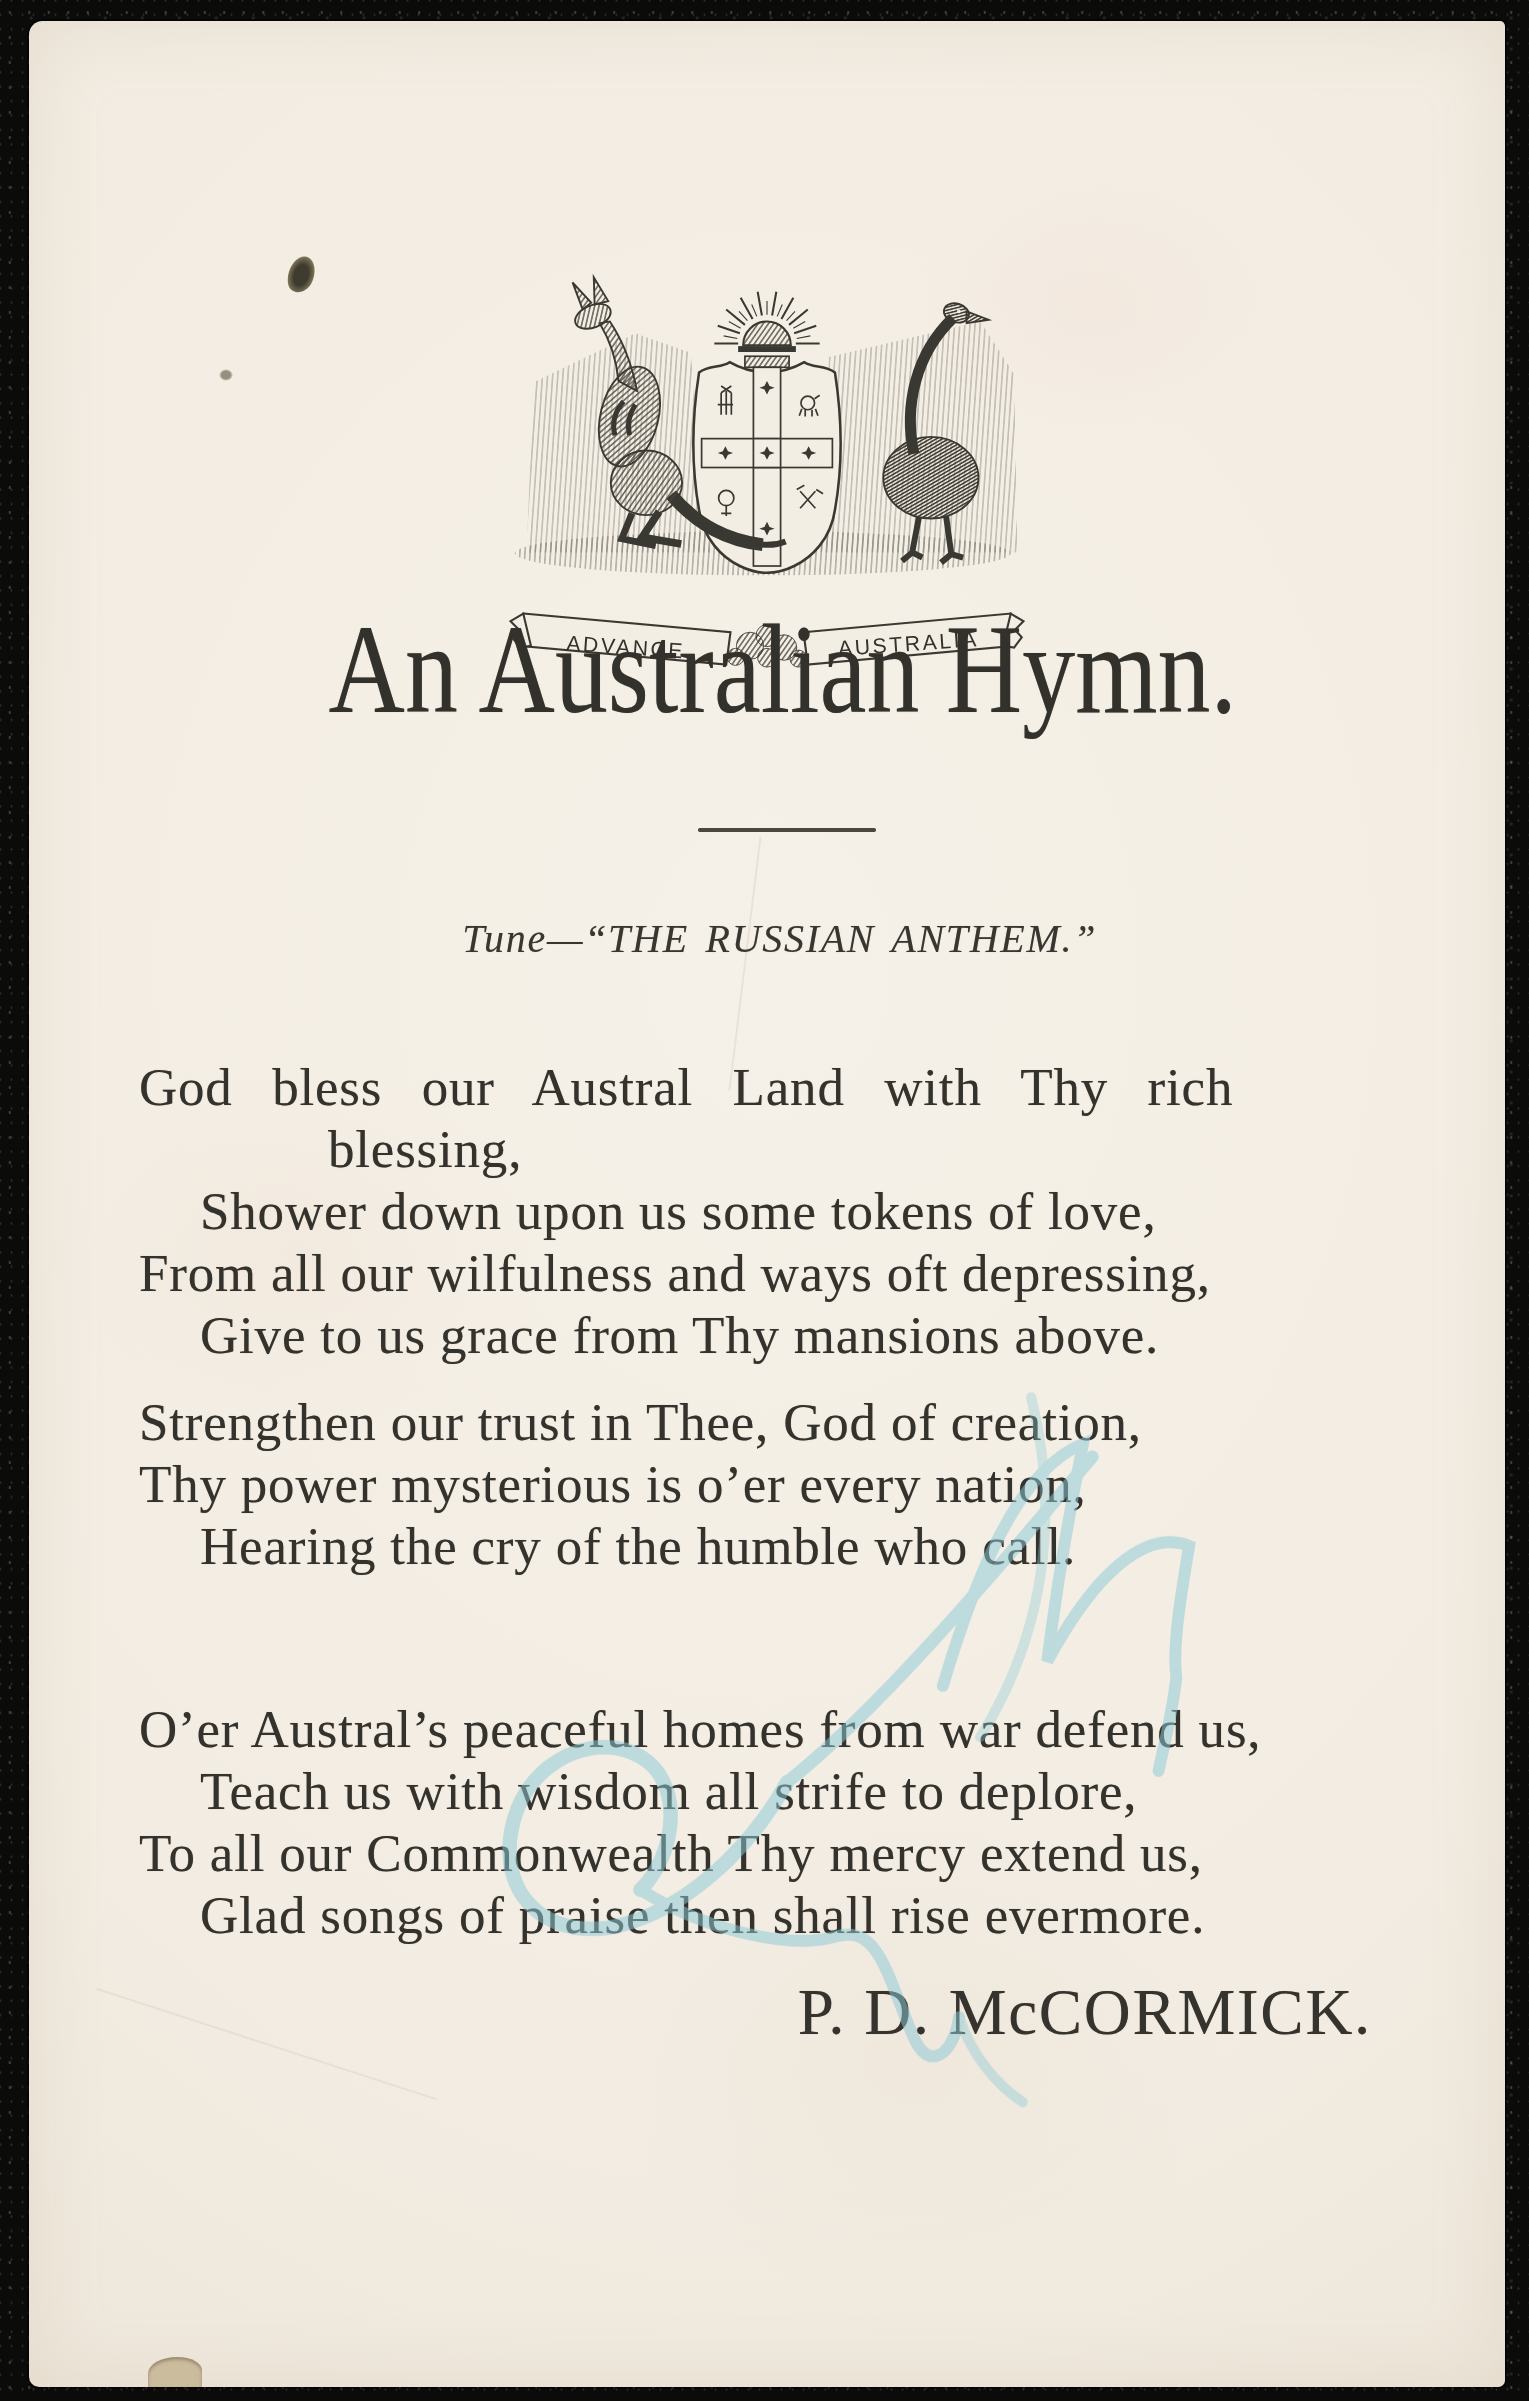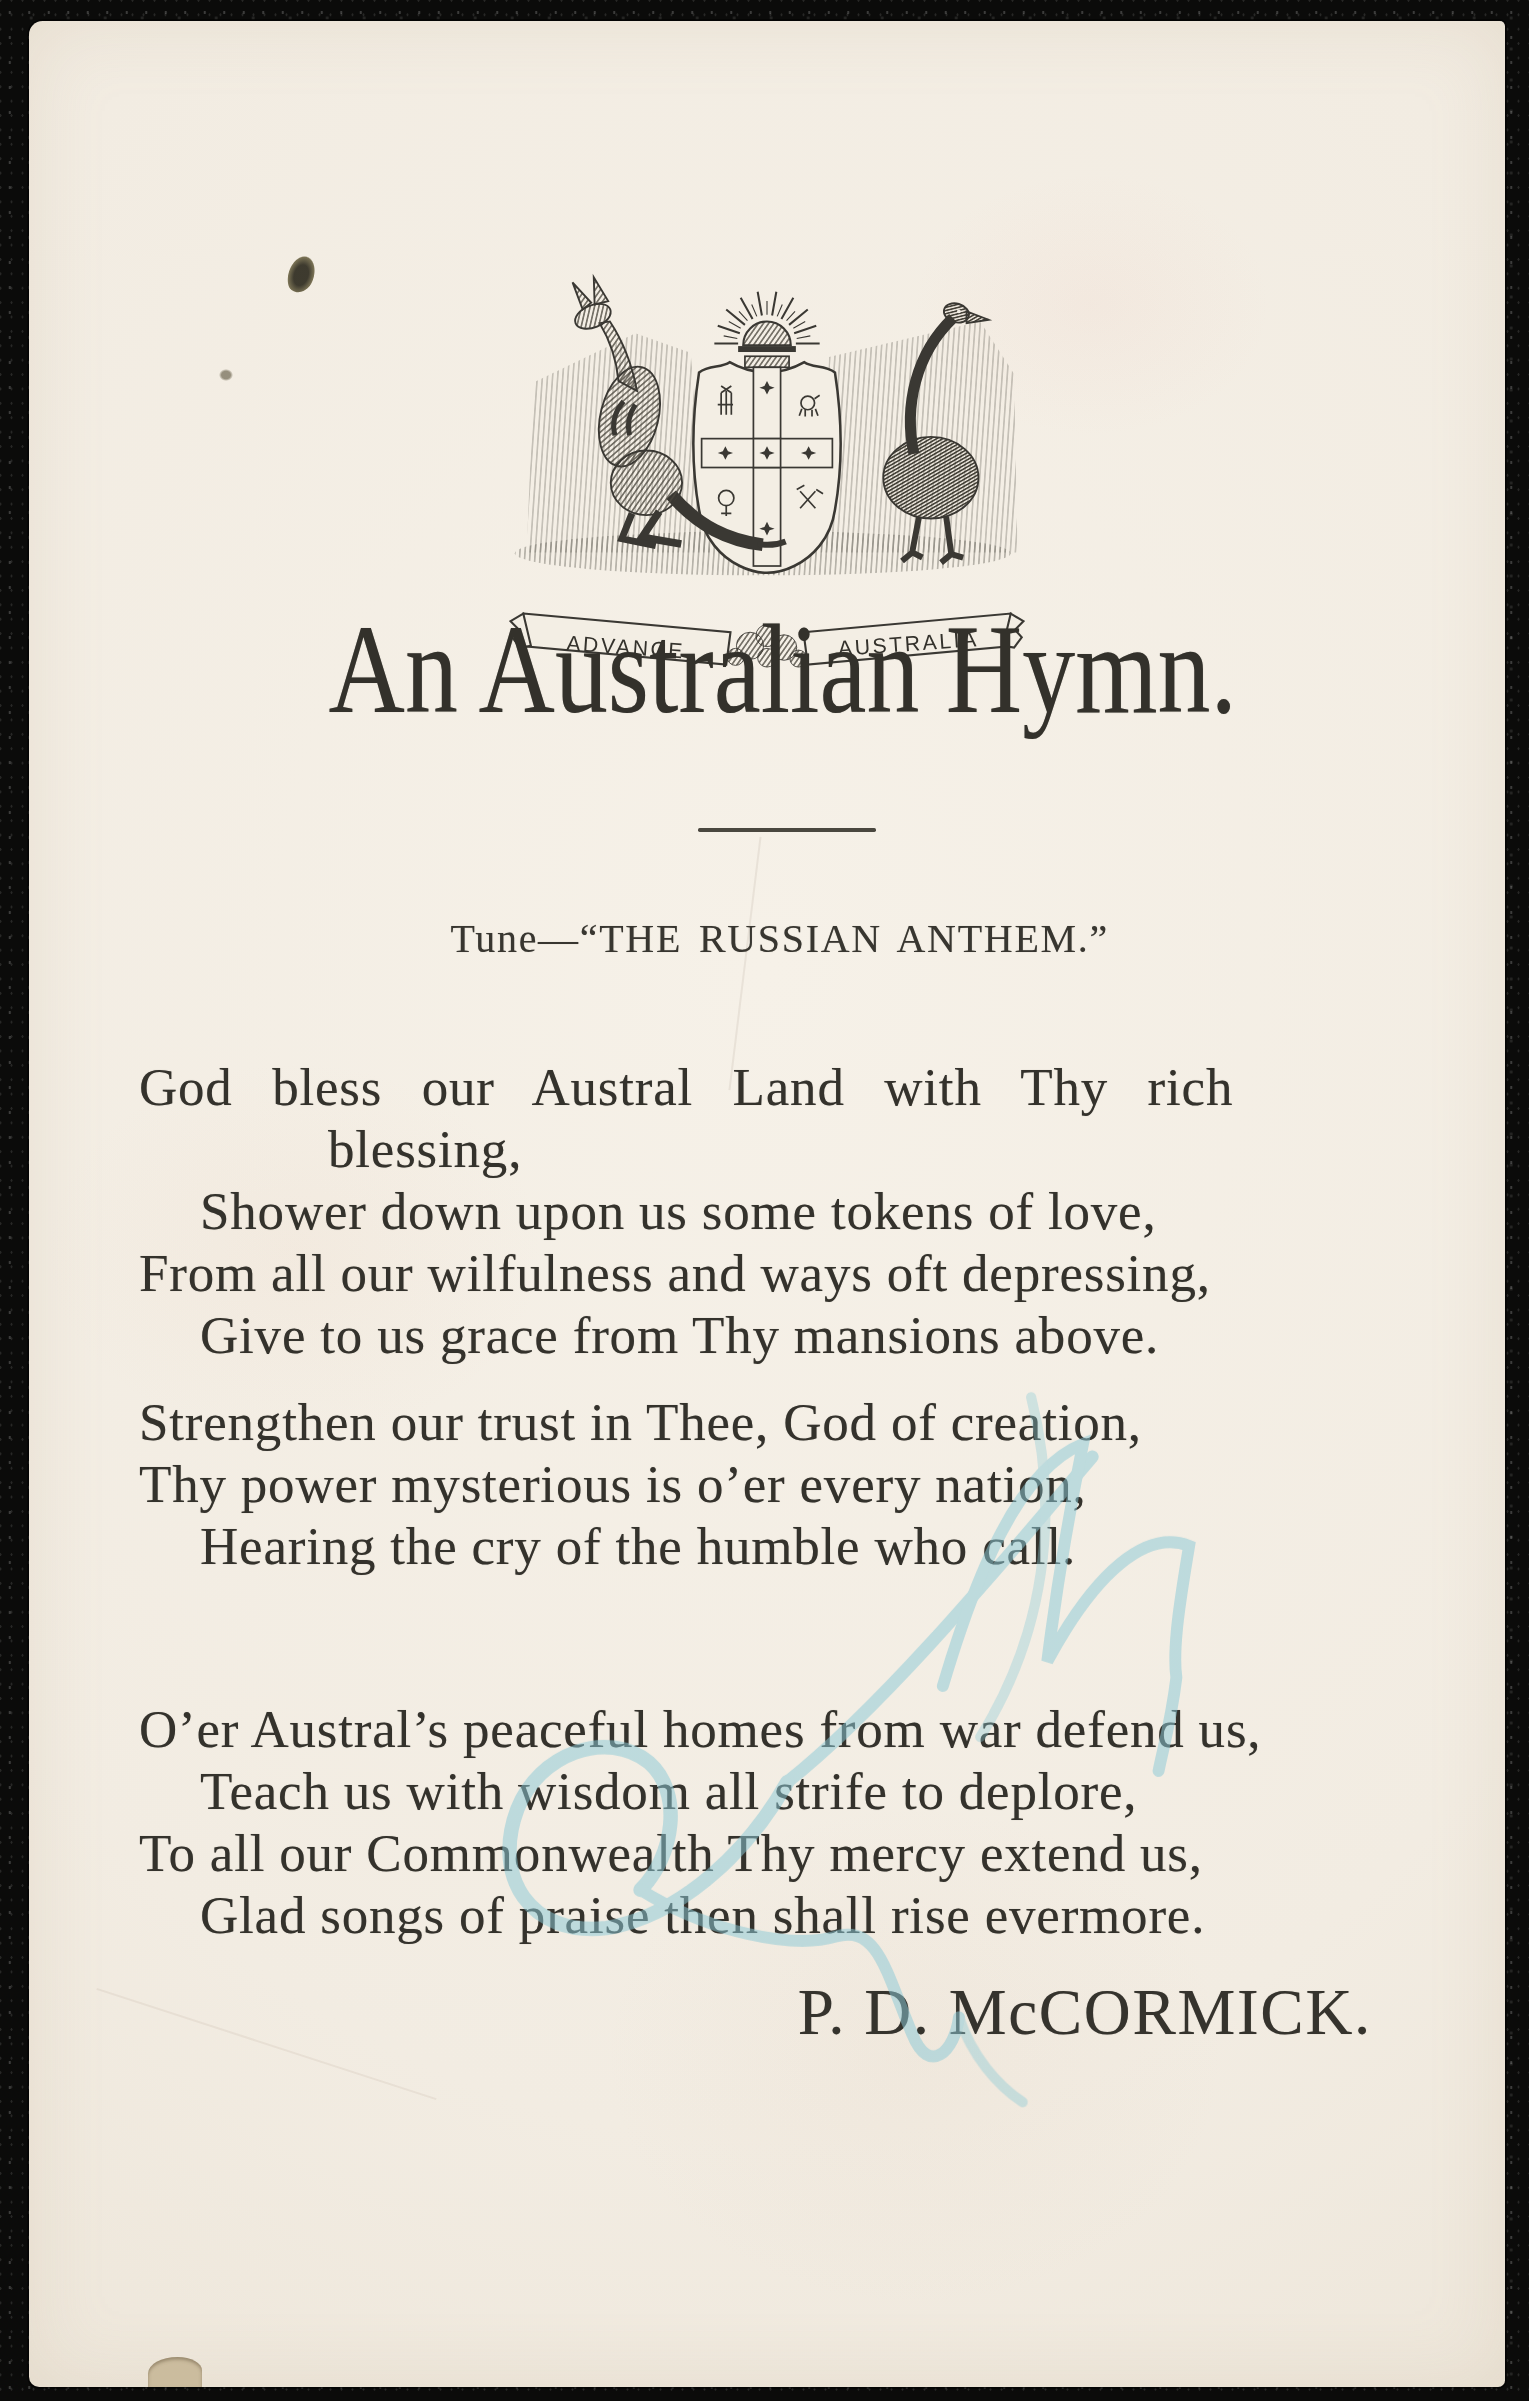--- a/index.html
+++ b/index.html
@@ -29,21 +29,21 @@
   .crease.c1{left:715px;top:815px;width:1.7px;height:255px;transform:rotate(7deg);}
   .crease.c2{left:59px;top:2022px;width:357px;height:1.7px;transform:rotate(18deg);background:rgba(150,120,95,.10);}
   .arms{position:absolute;left:calc(50% - 259px);top:251px;width:518px;height:408px;}
   .title{position:absolute;left:0;top:586px;width:100%;padding-left:32px;box-sizing:border-box;
     text-align:center;font-size:126px;line-height:1;white-space:nowrap;
     color:#33312b;text-shadow:0 0 0.8px rgba(51,49,43,.45);}
   .title .squeeze{display:inline-block;transform:scaleX(.84);transform-origin:center;}
   .rule{position:absolute;left:669px;top:807px;width:178px;height:4.2px;background:#4a473f;border-radius:1.7px;}
   .tune{position:absolute;left:0;top:894px;width:100%;padding-left:25.5px;box-sizing:border-box;
     text-align:center;font-size:40px;letter-spacing:1.7px;word-spacing:5.1px;color:#383630;
-    text-shadow:0 0 0.8px rgba(56,54,48,.4);}
+    text-shadow:0 0 0.8px rgba(56,54,48,.4);font-style:italic;}
   .stanza{position:absolute;left:110px;right:51px;font-size:53px;letter-spacing:0.8px;
     color:#34322c;text-shadow:0 0 0.8px rgba(52,50,44,.4);}
   .stanza .vline{line-height:62px;white-space:nowrap;}
   .s1{top:1035px;} .s2{top:1370px;} .s3{top:1677px;}
   .in1{margin-left:61px;} .in2{margin-left:189px;}
   .wide{word-spacing:25.5px;}
   .attribution{position:absolute;top:1954px;right:133px;font-size:65px;letter-spacing:1.7px;
     color:#35332d;text-shadow:0 0 0.8px rgba(53,51,45,.4);}
   .footer1{position:absolute;left:105px;top:2074px;font-size:39px;letter-spacing:0.8px;color:#35332d;
     text-shadow:0 0 0.8px rgba(53,51,45,.35);}

